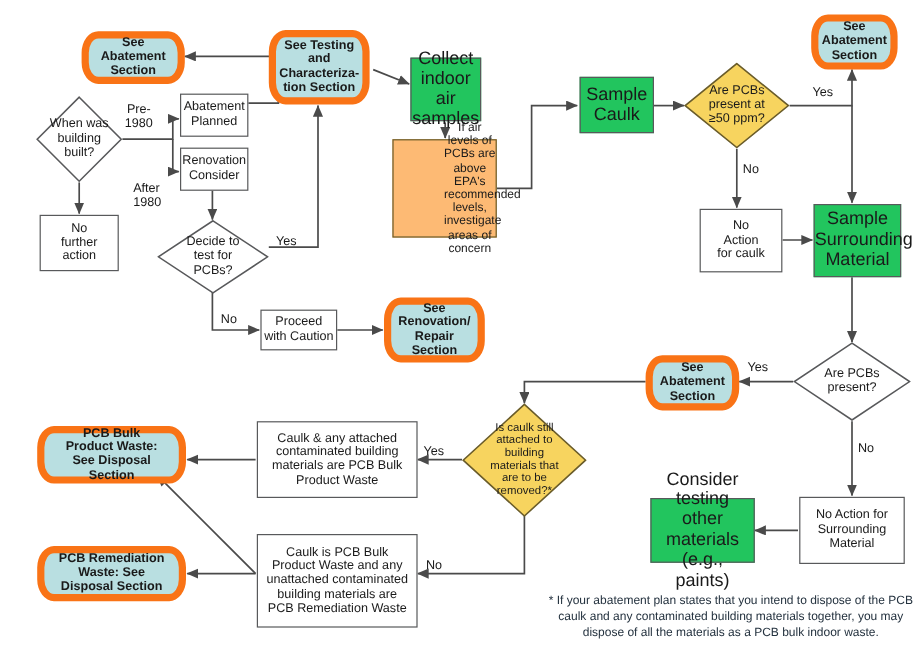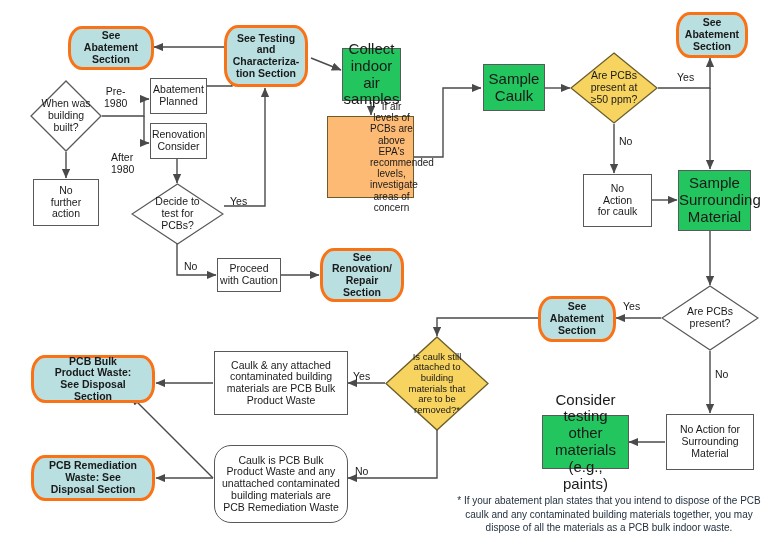--- a/index.html
+++ b/index.html
@@ -56,21 +56,21 @@
   
   .yellow {
     background: #fdba74;
     border: 1px solid #6a5c2a;
     font-size: 10px;
     padding-left: 42px;
   }
   
   .teal {
     background: #b9dfe1;
-    border: 3px solid #f97316;
+    border: 6px solid #f97316;
     border-radius: 14px / 18px;
     font-size: 10.5px;
     font-weight: bold;
   }
   
   .diamond {
     background: transparent;
     border: none;
   }
   .diamond .dshape {
@@ -314,21 +314,21 @@
 removed?*</span>
   </div>
 
   <div class="node rect" style="left:214px; top:351px; width:134px; height:64px;">
     <span class="txt">Caulk &amp; any attached
 contaminated building
 materials are PCB Bulk
 Product Waste</span>
   </div>
 
-  <div class="node rect" style="left:214px; top:445px; width:134px; height:78px;border-radius:17px;">
+  <div class="node rect" style="left:214px; top:445px; width:134px; height:78px;">
     <span class="txt">Caulk is PCB Bulk
 Product Waste and any
 unattached contaminated
 building materials are
 PCB Remediation Waste</span>
   </div>
 
   <div class="node teal" style="left:31px; top:355px; width:124px; height:48px;">
     <span class="txt">PCB Bulk
 Product Waste:

